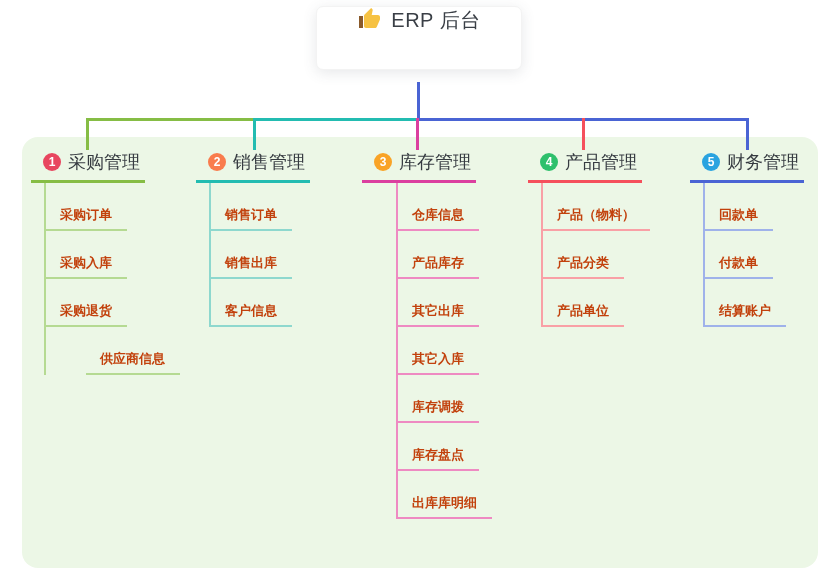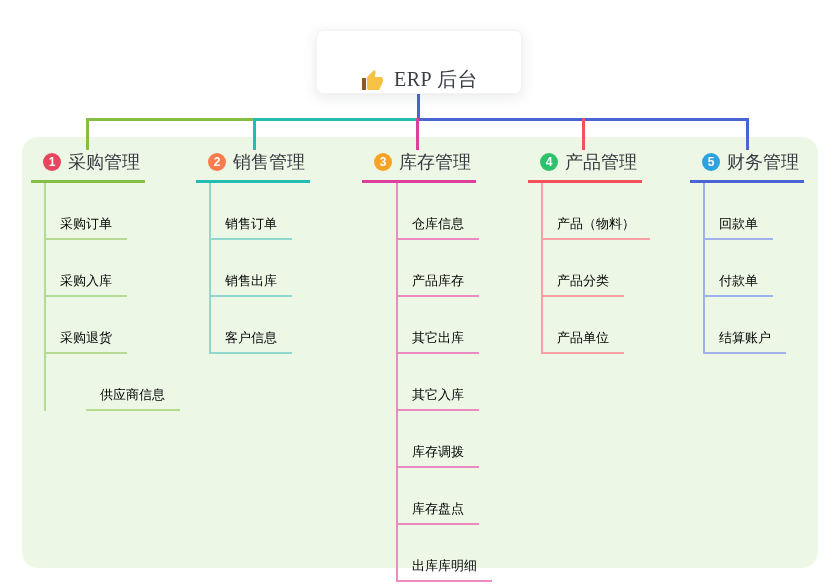--- a/index.html
+++ b/index.html
@@ -14,32 +14,31 @@
   }
   .panel {
     position: absolute;
     left: 22px; top: 137px;
     width: 796px; height: 431px;
     background: #ecf7e6;
     border-radius: 16px;
   }
   .root-node {
     position: absolute;
-    left: 316px; top: 30px;
+    left: 316px; top: 6px;
     width: 206px; height: 64px;
     background: #ffffff;
     border: 1px solid #f3f3f3;
     border-radius: 7px;
     box-shadow: 0 3px 14px rgba(70, 80, 90, 0.13);
     display: flex;
-    align-items: flex-end;
+    align-items: flex-start;
     justify-content: center;
     gap: 10px;
     z-index: 5;
-    font-family: Liberation Serif, serif;
   }
   .root-label {
     font-size: 20px;
     font-weight: 500;
     color: #3a3f46;
     letter-spacing: 0.5px;
   }
   .thumb-icon { display: inline-flex; width: 24px; height: 24px; }
   .seg { position: absolute; z-index: 1; }
   .branch { position: absolute; z-index: 2; }
@@ -72,27 +71,28 @@
   }
   .children {
     list-style: none;
     margin-left: 13px;
     border-left: 2px solid;
     width: max-content;
   }
   .child {
     display: flex;
     align-items: flex-end;
-    height: 57px;
+    height: 48px;
     padding: 0 15px 5px 14px;
     border-bottom: 2px solid;
     width: max-content;
     font-size: 13px;
-    color: #000000;
+    color: #c2410c;
     white-space: nowrap;
+    font-weight: bold;
   }
 </style>
 </head>
 <body>
 
 <div class="canvas">
   <div class="panel"></div>
 
   <div id="connectors">
       <div class="seg" style="left: 417px; top: 82px; width: 3px; height: 37px; background: rgb(74, 100, 212);"></div>

